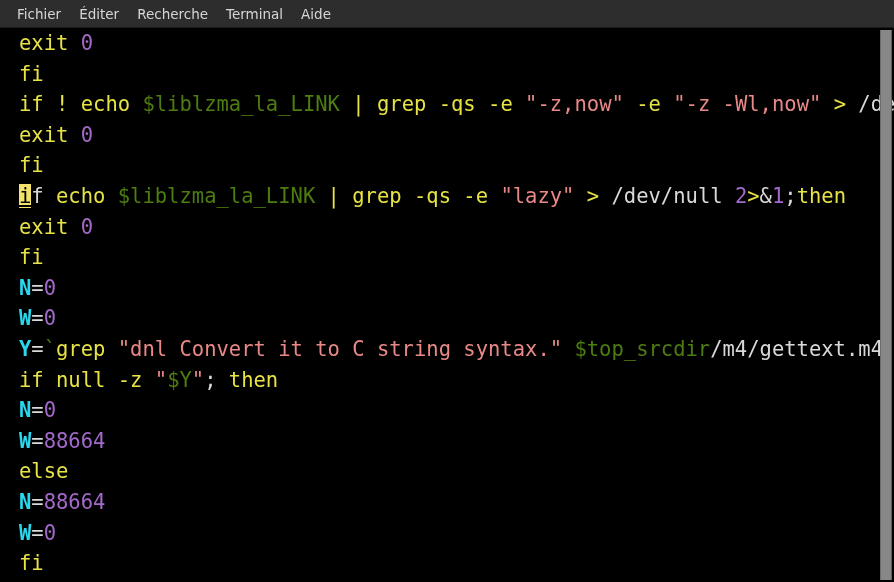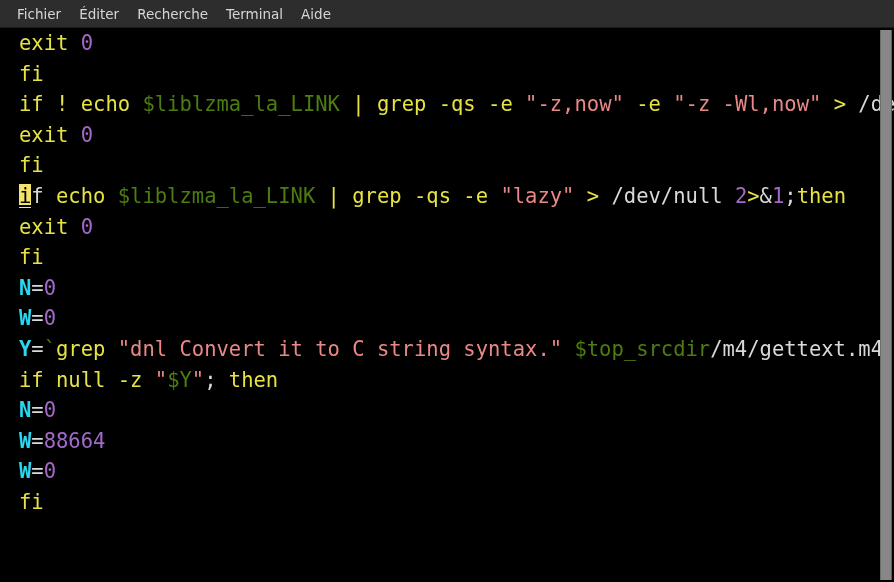--- a/index.html
+++ b/index.html
@@ -137,20 +137,22 @@
         <div class="trow"><span class="c-kw">fi</span></div>
         <div class="trow"><span class="cursor">i</span><span class="c-plain">f</span><span class="c-plain"> </span><span class="c-kw">echo</span><span class="c-plain"> </span><span class="c-var">$liblzma_la_LINK</span><span class="c-plain"> </span><span class="c-op">|</span><span class="c-plain"> </span><span class="c-kw">grep</span><span class="c-plain"> </span><span class="c-kw">-qs</span><span class="c-plain"> </span><span class="c-kw">-e</span><span class="c-plain"> </span><span class="c-str">"</span><span class="c-str">lazy</span><span class="c-str">"</span><span class="c-plain"> </span><span class="c-op">&gt;</span><span class="c-plain"> </span><span class="c-plain">/dev/null</span><span class="c-plain"> </span><span class="c-num">2</span><span class="c-op">&gt;</span><span class="c-plain">&amp;</span><span class="c-num">1</span><span class="c-plain">;</span><span class="c-kw">then</span></div>
         <div class="trow"><span class="c-kw">exit</span><span class="c-plain"> </span><span class="c-num">0</span></div>
         <div class="trow"><span class="c-kw">fi</span></div>
         <div class="trow"><span class="c-varb">N</span><span class="c-plain">=</span><span class="c-num">0</span></div>
         <div class="trow"><span class="c-varb">W</span><span class="c-plain">=</span><span class="c-num">0</span></div>
         <div class="trow"><span class="c-varb">Y</span><span class="c-plain">=</span><span class="c-var">`</span><span class="c-kw">grep</span><span class="c-plain"> </span><span class="c-str">"</span><span class="c-str">dnl Convert it to C string syntax.</span><span class="c-str">"</span><span class="c-plain"> </span><span class="c-var">$top_srcdir</span><span class="c-plain">/m4/gettext.m4</span><span class="c-var">`</span></div>
         <div class="trow"><span class="c-kw">if</span><span class="c-plain"> </span><span class="c-kw">null</span><span class="c-plain"> </span><span class="c-kw">-z</span><span class="c-plain"> </span><span class="c-str">"</span><span class="c-var">$Y</span><span class="c-str">"</span><span class="c-plain">;</span><span class="c-plain"> </span><span class="c-kw">then</span></div>
         <div class="trow"><span class="c-varb">N</span><span class="c-plain">=</span><span class="c-num">0</span></div>
         <div class="trow"><span class="c-varb">W</span><span class="c-plain">=</span><span class="c-num">88664</span></div>
+        <div class="trow"><span class="c-kw">else</span></div>
+        <div class="trow"><span class="c-varb">N</span><span class="c-plain">=</span><span class="c-num">88664</span></div>
         <div class="trow"><span class="c-varb">W</span><span class="c-plain">=</span><span class="c-num">0</span></div>
         <div class="trow"><span class="c-kw">fi</span></div>
       </div>
 
     <div class="statusline">
       
       
     </div>
 
     <div class="scrollbar">

